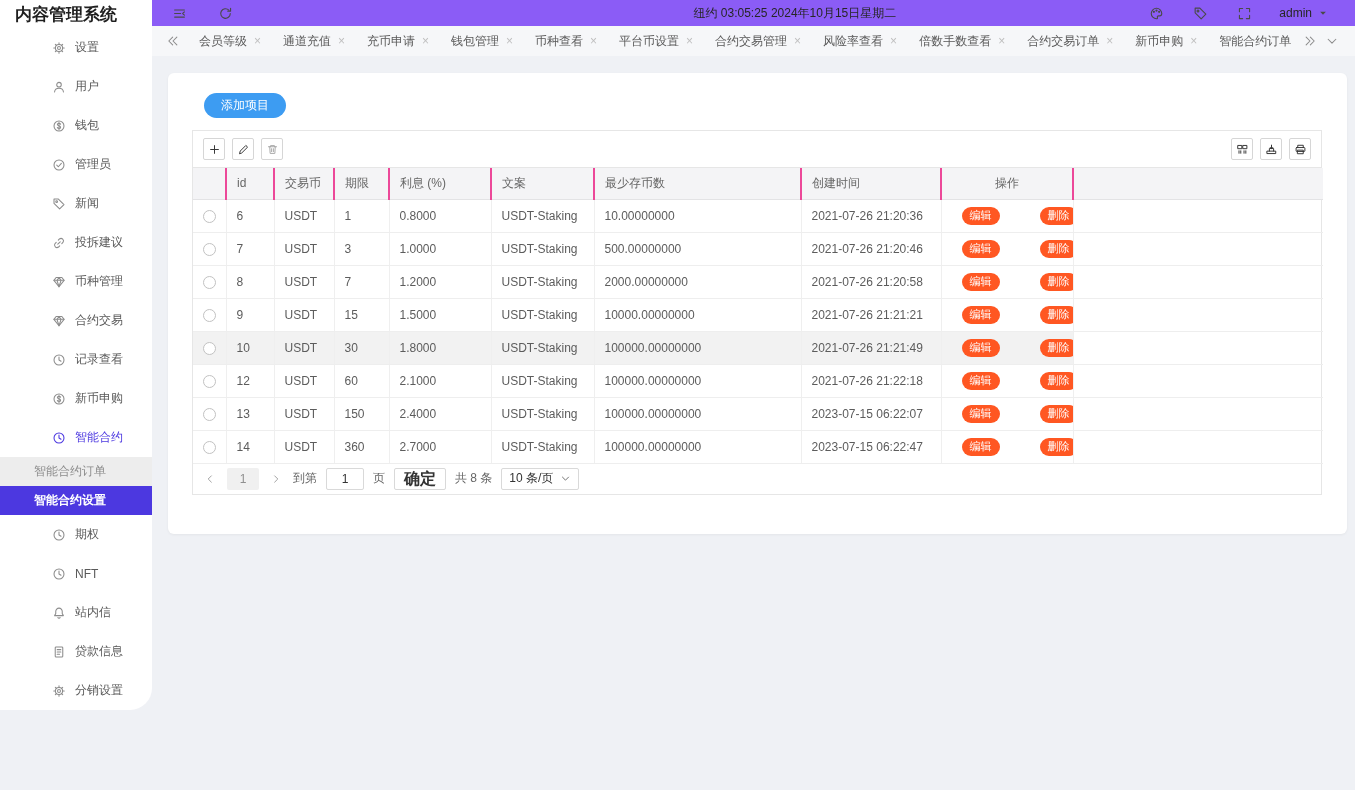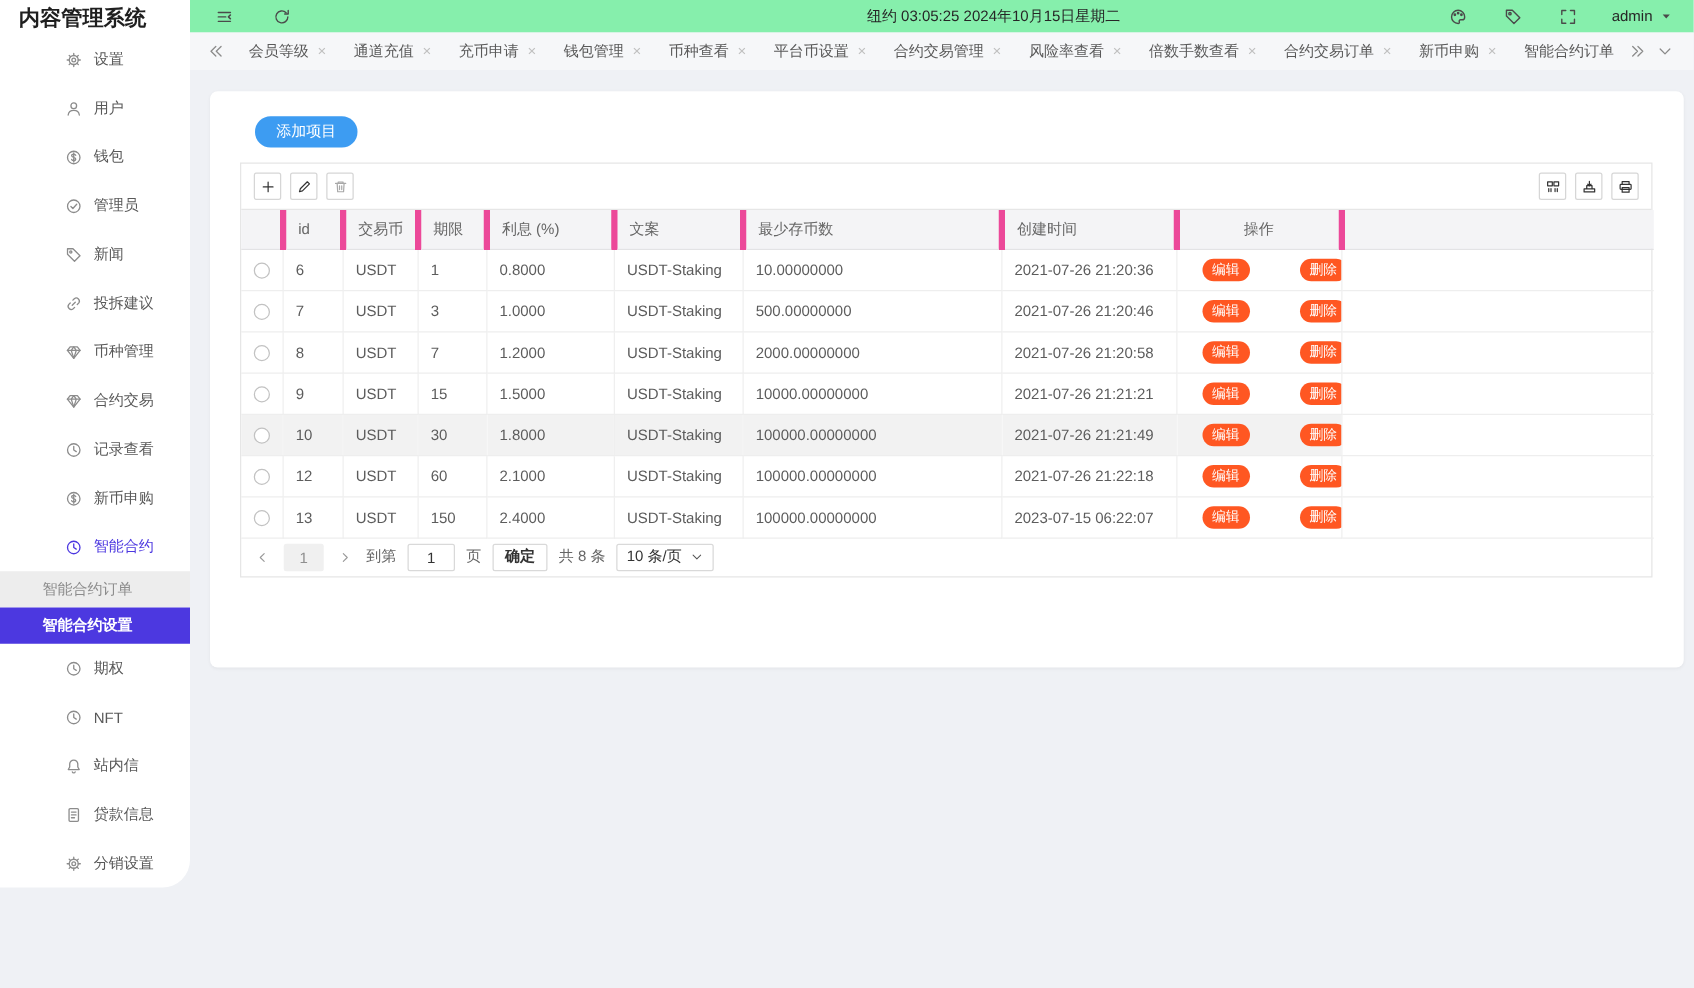--- a/index.html
+++ b/index.html
@@ -8,21 +8,21 @@
     position:relative; overflow:hidden;
     background:#eff1f5;
     font-family:"Liberation Sans","DejaVu Sans",sans-serif;
     font-size:12px; color:#595959;
     --accent:#4c38e0; --tab-active:#fbb417; --primary:#3d9cf2; --danger:#ff5722;
   }
   svg { display:block; }
 
   
   .topbar { position:absolute; left:152px; top:0; right:0; height:26px;
-    background:#86efac; display:flex; align-items:center; padding:0 16px 0 18px; }
+    background:#8b5cf6; display:flex; align-items:center; padding:0 26px 0 18px; }
   .topbar-left { display:flex; align-items:center; gap:28px; }
   .icon-btn { width:18px; height:18px; display:flex; align-items:center; justify-content:center;
     color:#4a4a4a; font-size:15px; cursor:pointer; background:none; border:none; }
   .topbar-time { position:absolute; left:calc(50% - 60px); top:0; height:26px;
     display:flex; align-items:center; color:#262626; }
   .topbar-right { margin-left:auto; display:flex; align-items:center; gap:26px; }
   .admin { display:flex; align-items:center; gap:5px; color:#262626; cursor:pointer; }
   .admin .caret { font-size:12px; color:#4a4a4a; }
 
   
@@ -61,42 +61,42 @@
   .table-toolbar { height:37px; display:flex; align-items:center; padding:0 10px;
     border-bottom:1px solid #e6e6e6; }
   .tb-group, .tb-right { display:flex; gap:7px; }
   .tb-right { margin-left:auto; }
   .tb-btn { width:22px; height:22px; border:1px solid #d6d6d6; background:#fff; border-radius:2px;
     display:flex; align-items:center; justify-content:center; color:#333; font-size:13px; cursor:pointer; }
   .tb-btn.muted { color:#a8a8a8; }
 
   .grid-table { border-collapse:collapse; table-layout:fixed; width:1128px; }
   .grid-table th { height:31px; background:#f4f4f6; border-bottom:1px solid #e3e3e5;
-    border-right:5px solid #ec4899; font-weight:normal; text-align:left;
+    border-right:2px solid #ec4899; font-weight:normal; text-align:left;
     padding-left:10px; color:#666; }
   .grid-table td { height:33px; border-bottom:1px solid #eeeeee; border-right:1px solid #efefef;
     padding-left:10px; color:#5c5c5c; overflow:hidden; white-space:nowrap; }
   .grid-table th:last-child, .grid-table td:last-child { border-right:none; }
   .grid-table th.center, .grid-table td.center { text-align:center; padding-left:0; }
   tr.highlight td:not(.cell-filler) { background:#f2f2f2; }
   .radio { width:13px; height:13px; border:1px solid #c2c2c2; border-radius:50%;
     display:inline-block; background:#fff; cursor:pointer; vertical-align:middle; }
   .action-btn { height:18px; padding:0 8px; margin:0 20px; border:none; border-radius:9px;
     background:var(--danger); color:#fff; font-size:11px; cursor:pointer; font-family:Liberation Mono, monospace; }
 
   .pagination { height:30px; display:flex; align-items:center; gap:9px; padding:0 9px; }
   .pg-chevron { width:16px; height:16px; display:flex; align-items:center; justify-content:center;
     color:#999; font-size:12px; cursor:pointer; }
   .pg-current { min-width:32px; height:22px; background:#f0f0f0; color:#8f8f8f;
     display:flex; align-items:center; justify-content:center; border-radius:2px; cursor:default; }
   .pg-text { color:#666; }
   .pg-input { width:38px; height:22px; border:1px solid #d9d9d9; border-radius:2px;
     text-align:center; font-size:12px; color:#333; font-family:inherit; }
   .pg-confirm { height:22px; padding:0 9px; border:1px solid #d9d9d9; background:#fff;
-    border-radius:2px; font-weight:700; color:#333; cursor:pointer; font-family:inherit; font-size:12px; }
+    border-radius:2px; font-weight:700; color:#333; cursor:pointer; font-family:inherit; font-size:16px; }
   .pg-select { height:22px; border:1px solid #d9d9d9; border-radius:2px; display:flex;
     align-items:center; gap:7px; padding:0 7px; cursor:pointer; color:#333; background:#fff; }
   .pg-select .caret { font-size:11px; color:#555; }
 </style>
 </head>
 <body style="--accent: #4c38e0; --tab-active: #fbb417; --primary: #3d9cf2; --danger: #ff5722;">
 
 <header class="topbar">
   <div class="topbar-left">
     <span class="icon-btn">
@@ -519,20 +519,32 @@
             <td>13</td>
             <td>USDT</td>
             <td>150</td>
             <td>2.4000</td>
             <td>USDT-Staking</td>
             <td>100000.00000000</td>
             <td>2023-07-15 06:22:07</td>
             <td class="center cell-actions"><button class="action-btn">编辑</button><button class="action-btn">删除</button></td>
             <td class="cell-filler"></td>
           </tr>
+          <tr>
+            <td class="center cell-select"><span class="radio"></span></td>
+            <td>14</td>
+            <td>USDT</td>
+            <td>360</td>
+            <td>2.7000</td>
+            <td>USDT-Staking</td>
+            <td>100000.00000000</td>
+            <td>2023-07-15 06:22:47</td>
+            <td class="center cell-actions"><button class="action-btn">编辑</button><button class="action-btn">删除</button></td>
+            <td class="cell-filler"></td>
+          </tr>
         </tbody>
     </table>
 
     <div class="pagination">
       <span class="pg-chevron">
           <svg viewBox="0 0 16 16" fill="none" stroke="currentColor" stroke-width="1.2" stroke-linecap="round" stroke-linejoin="round" style="width:1em;height:1em">
             <path d="M9.8 3.8L5.6 8l4.2 4.2"></path>
           </svg>
         </span>
       <span class="pg-current">1</span>

